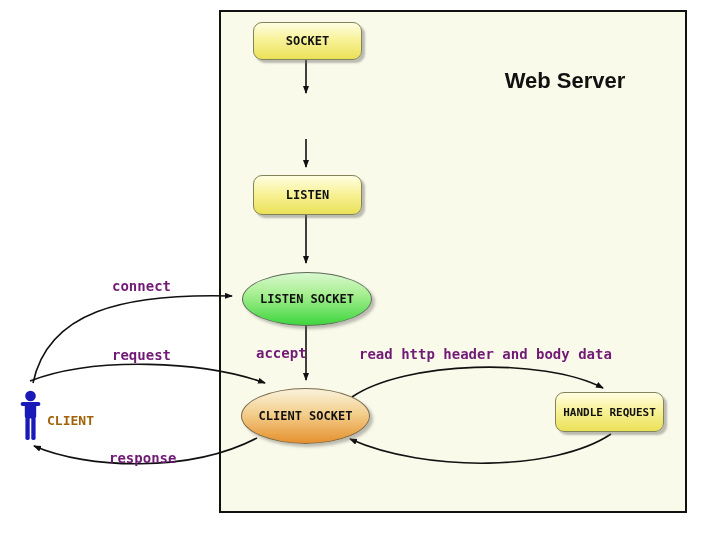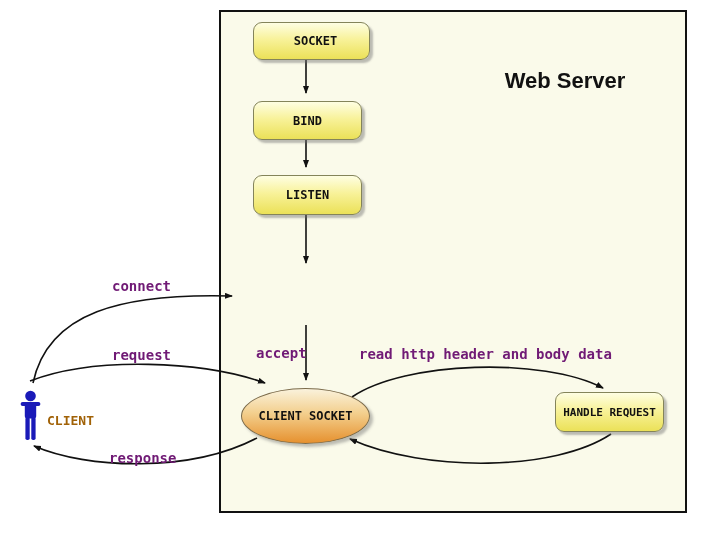--- a/index.html
+++ b/index.html
@@ -23,21 +23,21 @@
     font-weight:bold;font-size:12px;color:#111;letter-spacing:0px;white-space:nowrap;
   }
   .node-ellipse{
     position:absolute;display:flex;align-items:center;justify-content:center;
     border:1px solid #5c6b56;border-radius:50%;
     box-shadow:3px 3px 3px rgba(110,110,110,0.45);
     font-weight:bold;font-size:12px;color:#111;white-space:nowrap;
   }
   .ellipse-green{background:linear-gradient(to bottom,#d9f8d0 0%,#a8ef92 40%,#3fd63f 100%);}
   .ellipse-orange{background:linear-gradient(to bottom,#faf2dc 0%,#f3cf8d 45%,#e6912f 100%);border-color:#7a6a4a;}
-  #node-socket{left:253px;top:22px;width:107px;height:36px;padding-left:8px;}
+  #node-socket{left:253px;top:22px;width:107px;height:36px;}
   #node-bind{left:253px;top:101px;width:107px;height:37px;}
   #node-listen{left:253px;top:175px;width:107px;height:38px;}
   #node-handle-request{left:555px;top:392px;width:107px;height:38px;font-size:11px;}
   #node-listen-socket{left:242px;top:272px;width:128px;height:52px;}
   #node-client-socket{left:241px;top:388px;width:127px;height:54px;}
   .edge-label{
     position:absolute;color:#701a75;font-weight:bold;font-size:14px;white-space:nowrap;
   }
   #label-connect{left:112px;top:278px;}
   #label-request{left:112px;top:347px;}
@@ -74,25 +74,25 @@
       <path d="M30 381 C 95 356, 203 361, 265 383" marker-end="url(#ah)"></path>
       <path d="M257 438 C 190 473, 87 469, 34 446" marker-end="url(#ah)"></path>
       <path d="M352 397 C 405 361, 543 357, 603 388" marker-end="url(#ah)"></path>
       <path d="M611 434 C 556 471, 426 473, 350 439" marker-end="url(#ah)"></path>
     </g>
   </svg>
 
   <div id="node-socket" class="node-rect">
     <span>SOCKET</span>
   </div>
-  <div id="node-bind" class="node-rect">
-    <span>BIND</span>
-  </div>
   <div id="node-listen" class="node-rect">
     <span>LISTEN</span>
+  </div>
+  <div id="node-listen-socket" class="node-ellipse ellipse-green">
+    <span>LISTEN SOCKET</span>
   </div>
   <div id="node-client-socket" class="node-ellipse ellipse-orange">
     <span>CLIENT SOCKET</span>
   </div>
   <div id="node-handle-request" class="node-rect">
     <span>HANDLE REQUEST</span>
   </div>
 
   <div id="label-connect" class="edge-label">connect</div>
   <div id="label-request" class="edge-label">request</div>

